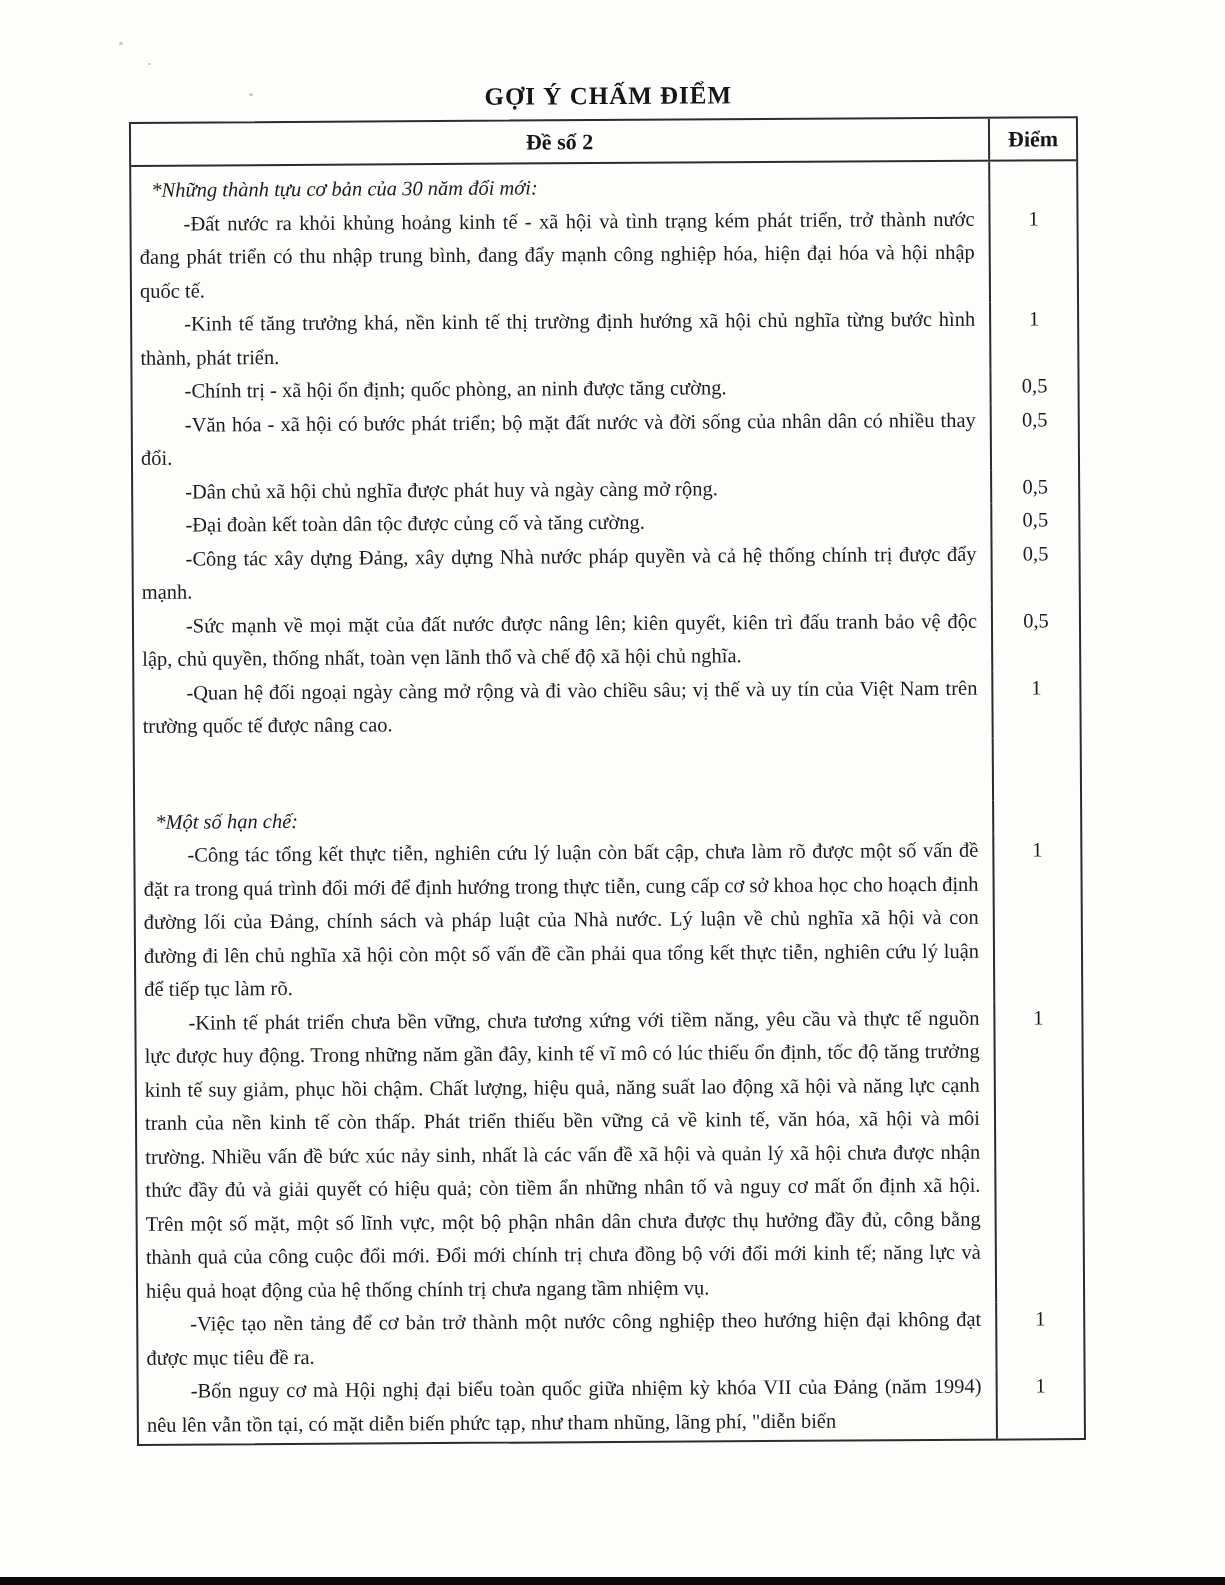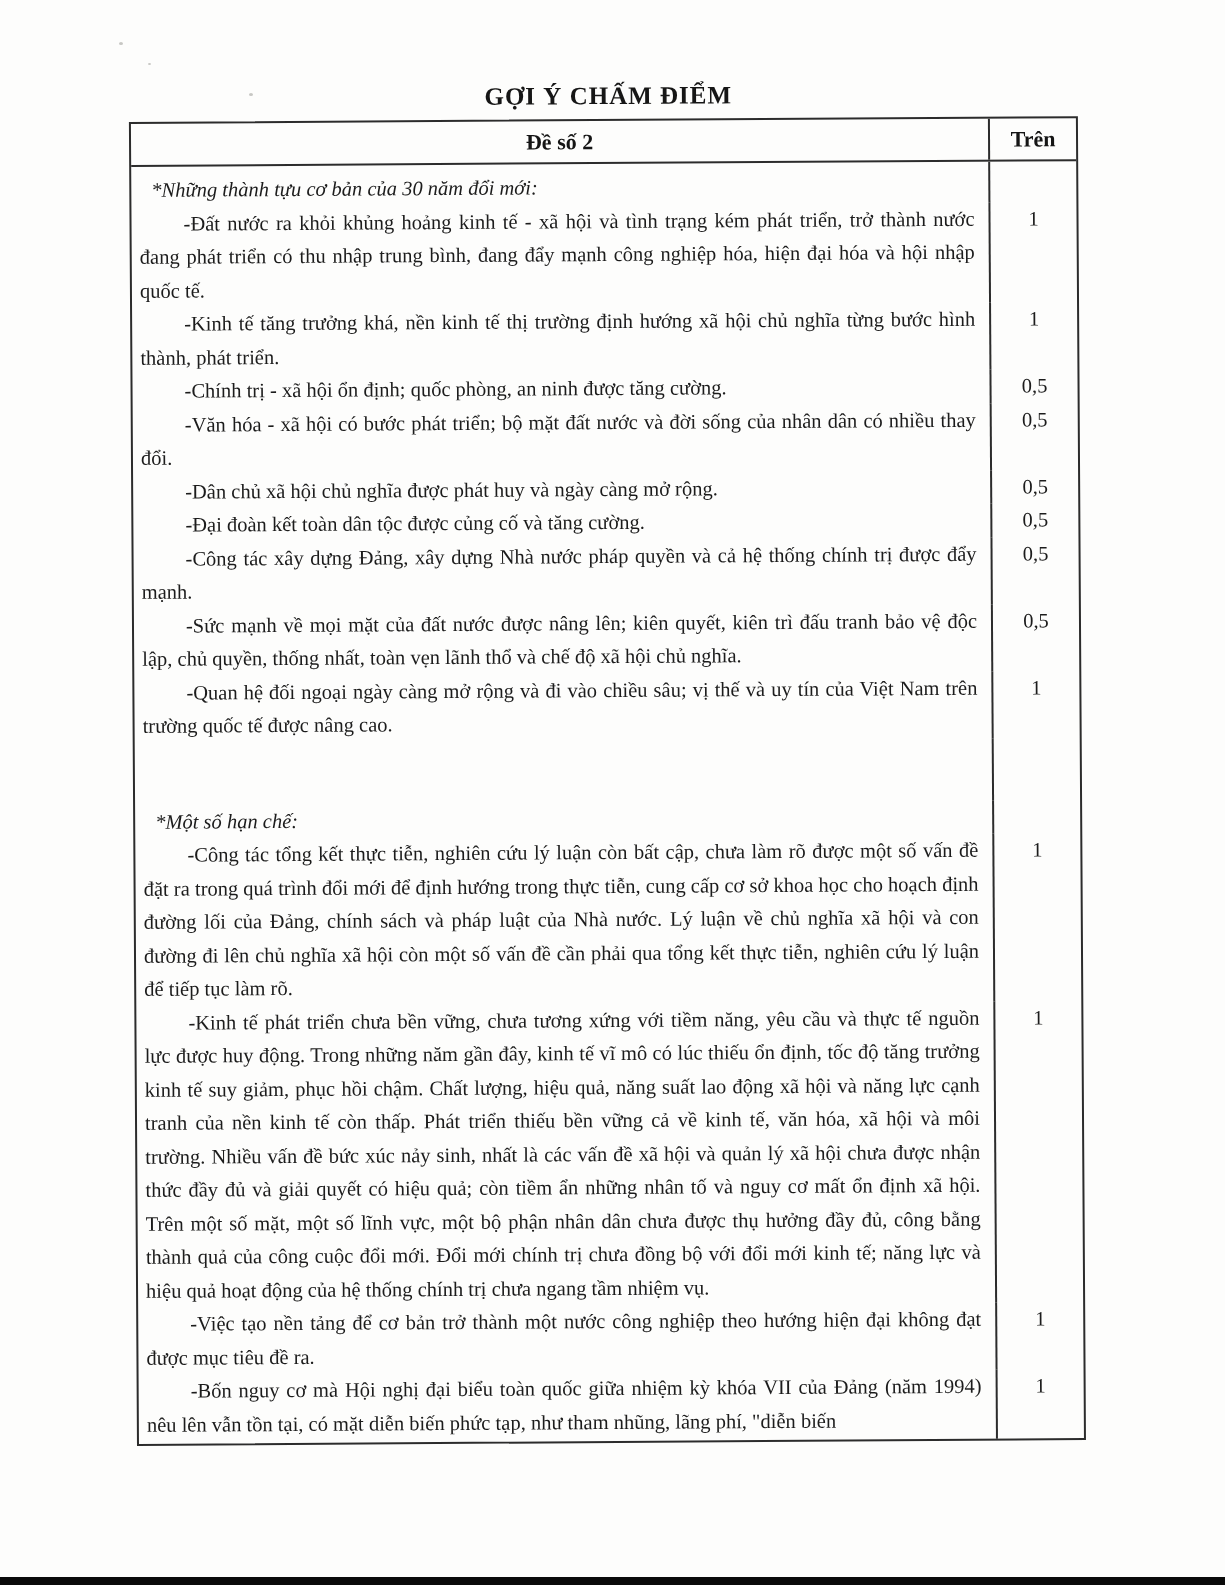--- a/index.html
+++ b/index.html
@@ -97,21 +97,21 @@
   <div class="speck s1"></div>
   <div class="speck s2"></div>
   <div class="speck s3"></div>
 
   <div class="sheet">
     <div class="title">GỢI Ý CHẤM ĐIỂM</div>
 
     <div class="gtable">
       <div class="hrow">
         <div class="hcell">Đề số 2</div>
-        <div class="hcell pts">Trên</div>
+        <div class="hcell pts">Điểm</div>
       </div>
       <div class="tbody" id="tbody">
           <div class="row heading">
             <div class="ctext">
               <p>*Những thành tựu cơ bản của 30 năm đổi mới:</p>
             </div>
             <div class="cscore"></div>
           </div>
           <div class="row bullet">
             <div class="ctext">

